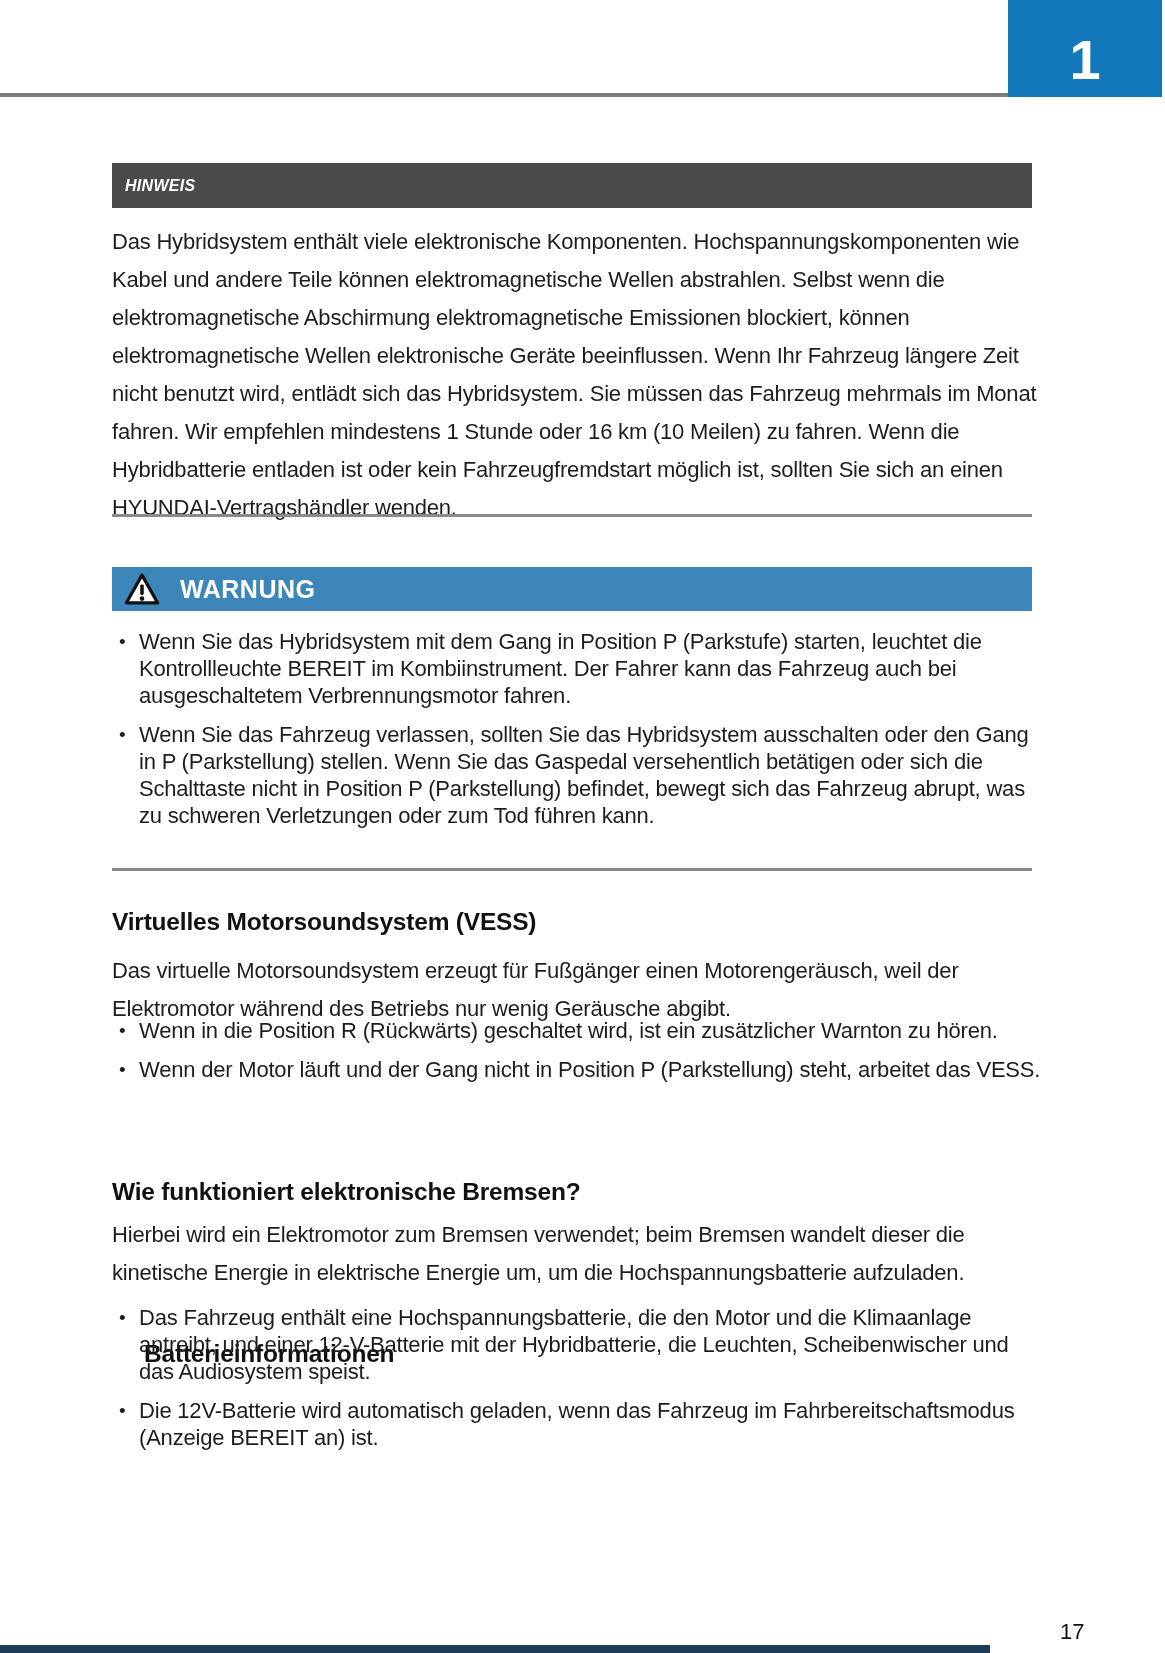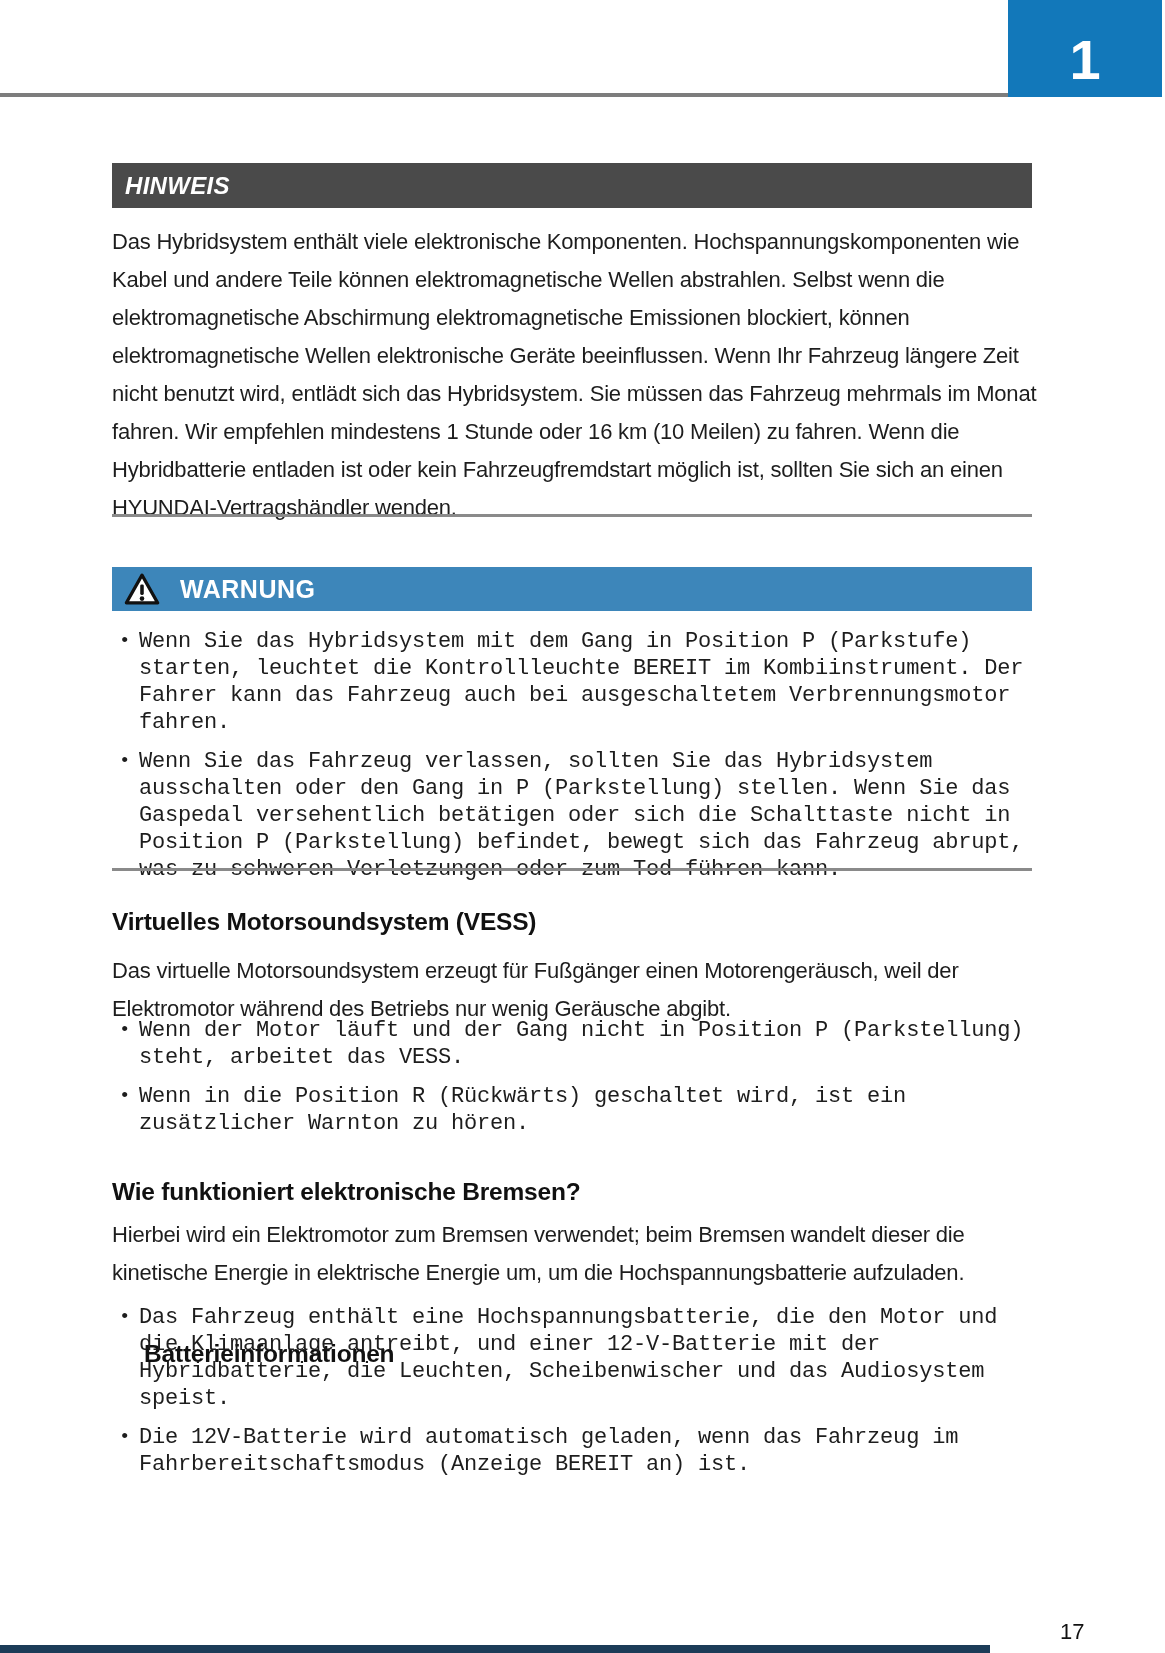--- a/index.html
+++ b/index.html
@@ -32,21 +32,21 @@
 
   
   .col { position:absolute; left:112px; width:920px; }
 
   
   .hinweis-bar {
     top:163px; height:45px; background:#4a4a4a;
     display:flex; align-items:center; padding-left:13px;
   }
   .hinweis-bar .lbl {
-    color:#ffffff; font-size:24px; font-weight:700; font-style:italic;
+    color:#ffffff; font-size:16px; font-weight:700; font-style:italic;
     letter-spacing:0.3px;
   }
   .body-text {
     font-size:22px; line-height:38px; color:#1d1d1d;
     letter-spacing:-0.2px;
   }
   .hinweis-body { top:223px; width:928px; }
 
   .sec-rule { height:3px; background:#8a8a8a; }
   .rule1 { top:514px; }
@@ -60,21 +60,21 @@
   .warnung-bar .lbl {
     color:#ffffff; font-size:25px; font-weight:700;
     letter-spacing:0.5px; margin-left:20px;
   }
   .warn-icon { display:flex; align-items:center; }
 
   
   ul.bullets { list-style:none; }
   ul.bullets li {
     position:relative; padding-left:27px; margin-bottom:12px;
-    font-size:22px; line-height:27px; letter-spacing:-0.2px;font-family:Liberation Mono, monospace;
+    font-size:22px; line-height:27px; letter-spacing:-0.2px;
   }
   ul.bullets li::before {
     content:"\2022";
     position:absolute; left:7px; top:0;
     font-size:19px; line-height:27px; color:#1d1d1d;
   }
   .warn-list { top:628px; width:932px; }
 
   
   .sec-heading { font-size:24.5px; font-weight:700; color:#111; letter-spacing:-0.2px; }
@@ -126,22 +126,22 @@
   <ul class="col bullets warn-list">
     <li>Wenn Sie das Hybridsystem mit dem Gang in Position P (Parkstufe) starten, leuchtet die Kontrollleuchte BEREIT im Kombiinstrument. Der Fahrer kann das Fahrzeug auch bei ausgeschaltetem Verbrennungsmotor fahren.</li>
     <li>Wenn Sie das Fahrzeug verlassen, sollten Sie das Hybridsystem ausschalten oder den Gang in P (Parkstellung) stellen. Wenn Sie das Gaspedal versehentlich betätigen oder sich die Schalttaste nicht in Position P (Parkstellung) befindet, bewegt sich das Fahrzeug abrupt, was zu schweren Verletzungen oder zum Tod führen kann.</li>
   </ul>
 
   <div class="col sec-rule rule2"></div>
 
   <h2 class="col sec-heading sec1-heading">Virtuelles Motorsoundsystem (VESS)</h2>
   <p class="col body-text sec1-body">Das virtuelle Motorsoundsystem erzeugt für Fußgänger einen Motorengeräusch, weil der Elektromotor während des Betriebs nur wenig Geräusche abgibt.</p>
   <ul class="col bullets sec1-list">
+    <li>Wenn in die Position R (Rückwärts) geschaltet wird, ist ein zusätzlicher Warnton zu hören.</li>
     <li>Wenn der Motor läuft und der Gang nicht in Position P (Parkstellung) steht, arbeitet das VESS.</li>
-    <li>Wenn in die Position R (Rückwärts) geschaltet wird, ist ein zusätzlicher Warnton zu hören.</li>
   </ul>
 
   <h2 class="col sec-heading sec2-heading">Wie funktioniert elektronische Bremsen?</h2>
   <p class="col body-text sec2-body">Hierbei wird ein Elektromotor zum Bremsen verwendet; beim Bremsen wandelt dieser die kinetische Energie in elektrische Energie um, um die Hochspannungsbatterie aufzuladen.</p>
 
   <h2 class="col sec-heading sec3-heading">Batterieinformationen</h2>
   <ul class="col bullets sec3-list">
     <li>Das Fahrzeug enthält eine Hochspannungsbatterie, die den Motor und die Klimaanlage antreibt, und einer 12-V-Batterie mit der Hybridbatterie, die Leuchten, Scheibenwischer und das Audiosystem speist.</li>
     <li>Die 12V-Batterie wird automatisch geladen, wenn das Fahrzeug im Fahrbereitschaftsmodus (Anzeige BEREIT an) ist.</li>
   </ul>

